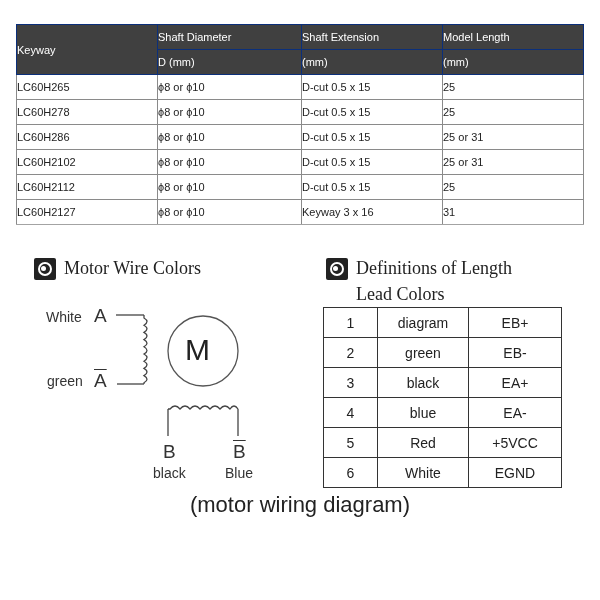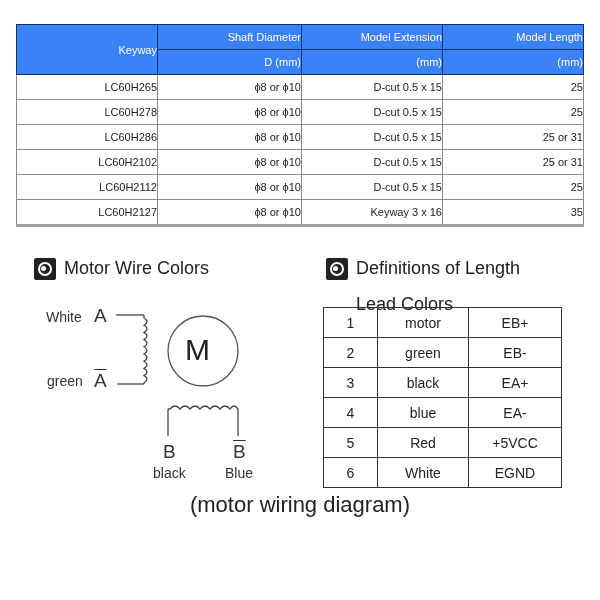--- a/index.html
+++ b/index.html
@@ -6,36 +6,36 @@
   body { width:600px; height:600px; position:relative; overflow:hidden;
          font-family:"Liberation Sans", "DejaVu Sans", sans-serif; color:#222; }
 
   
   .spec-table { position:absolute; left:16px; top:24px; width:567px;
                 border-collapse:collapse; table-layout:fixed; font-size:11px; }
   .spec-table col.c1 { width:141px; }
   .spec-table col.c2 { width:144px; }
   .spec-table col.c3 { width:141px; }
   .spec-table col.c4 { width:141px; }
-  .spec-table th { background:#3b82f6; color:#fff; font-weight:normal;
+  .spec-table th { background:#404040; color:#fff; font-weight:normal;
                    border:1px solid #0b2f7a; height:24px; padding:0;
-                   text-align:right; vertical-align:middle; }
+                   text-align:left; vertical-align:middle; }
   .spec-table td { border:1px solid #8a8a8a; height:24px; padding:0;
-                   text-align:right; vertical-align:middle; color:#222; }
-  .spec-table tr.last td { border-bottom:3px solid #a3a3a3; }
+                   text-align:left; vertical-align:middle; color:#222; }
+  .spec-table tr.last td { border-bottom:1px solid #a3a3a3; }
 
   
   .heading { position:absolute; font-size:18px; color:#222; line-height:21px; }
   .heading .icon { position:absolute; left:0; top:0; width:22px; height:22px;
                    background:#222; border-radius:2px; }
   .heading .icon .ring { position:absolute; left:4px; top:4px; width:10px; height:10px;
                          border:2px solid #fff; border-radius:50%; }
   .heading .icon .dot { position:absolute; left:7px; top:8px; width:5px; height:5px;
                         background:#fff; border-radius:50%; }
-  .heading .text { position:absolute; left:30px; top:0; white-space:nowrap; }
+  .heading .text { position:absolute; left:30px; top:0; white-space:nowrap;font-family:Liberation Serif, serif; }
 
   
   .enc-table { position:absolute; left:323px; top:307px; width:238px;
                border-collapse:collapse; table-layout:fixed; font-size:14px; }
   .enc-table col.e1 { width:54px; }
   .enc-table col.e2 { width:91px; }
   .enc-table col.e3 { width:93px; }
   .enc-table td { border:1.5px solid #333; height:29px; padding:0;
                   text-align:center; vertical-align:middle; color:#222; }
 
@@ -56,21 +56,21 @@
   <colgroup>
       <col class="c1">
       <col class="c2">
       <col class="c3">
       <col class="c4">
     </colgroup>
   <thead>
     <tr>
       <th rowspan="2">Keyway</th>
       <th>Shaft Diameter</th>
-      <th>Model Extension</th>
+      <th>Shaft Extension</th>
       <th>Model Length</th>
     </tr>
     <tr>
       <th>D (mm)</th>
       <th>(mm)</th>
       <th>(mm)</th>
     </tr>
   </thead>
   <tbody>
     <tr>
@@ -100,40 +100,40 @@
     <tr>
       <td>LC60H2112</td>
       <td>ϕ8 or ϕ10</td>
       <td>D-cut 0.5 x 15</td>
       <td>25</td>
     </tr>
     <tr class="last">
       <td>LC60H2127</td>
       <td>ϕ8 or ϕ10</td>
       <td>Keyway 3 x 16</td>
-      <td>35</td>
+      <td>31</td>
     </tr>
   </tbody>
 </table>
 
 <div class="heading" style="left:34px; top:258px;">
   <span class="icon">
       <span class="ring"></span>
       <span class="dot"></span>
     </span>
   <span class="text">Motor Wire Colors</span>
 </div>
 
 <div class="heading" style="left:326px; top:258px;">
   <span class="icon">
       <span class="ring"></span>
       <span class="dot"></span>
     </span>
   <span class="text">Definitions of Length</span>
-  <span class="text" style="top:36px;">Lead Colors</span>
+  <span class="text" style="top:26px;">Lead Colors</span>
 </div>
 
 <svg class="diagram" viewBox="0 0 600 600">
 
   <g stroke="#444" stroke-width="1.3" fill="none">
     <line x1="116" y1="315" x2="144" y2="315"></line>
     <path d="M144 315 L144 318
              q6 3.6 0 7.2 q6 3.6 0 7.2 q6 3.6 0 7.2 q6 3.6 0 7.2
              q6 3.6 0 7.2 q6 3.6 0 7.2 q6 3.6 0 7.2 q6 3.6 0 7.2 q6 3.6 0 7.2
              L144 384"></path>
@@ -167,21 +167,21 @@
 
 <table class="enc-table">
   <colgroup>
       <col class="e1">
       <col class="e2">
       <col class="e3">
     </colgroup>
   <tbody>
     <tr>
       <td>1</td>
-      <td>motor</td>
+      <td>diagram</td>
       <td>EB+</td>
     </tr>
     <tr>
       <td>2</td>
       <td>green</td>
       <td>EB-</td>
     </tr>
     <tr>
       <td>3</td>
       <td>black</td>

